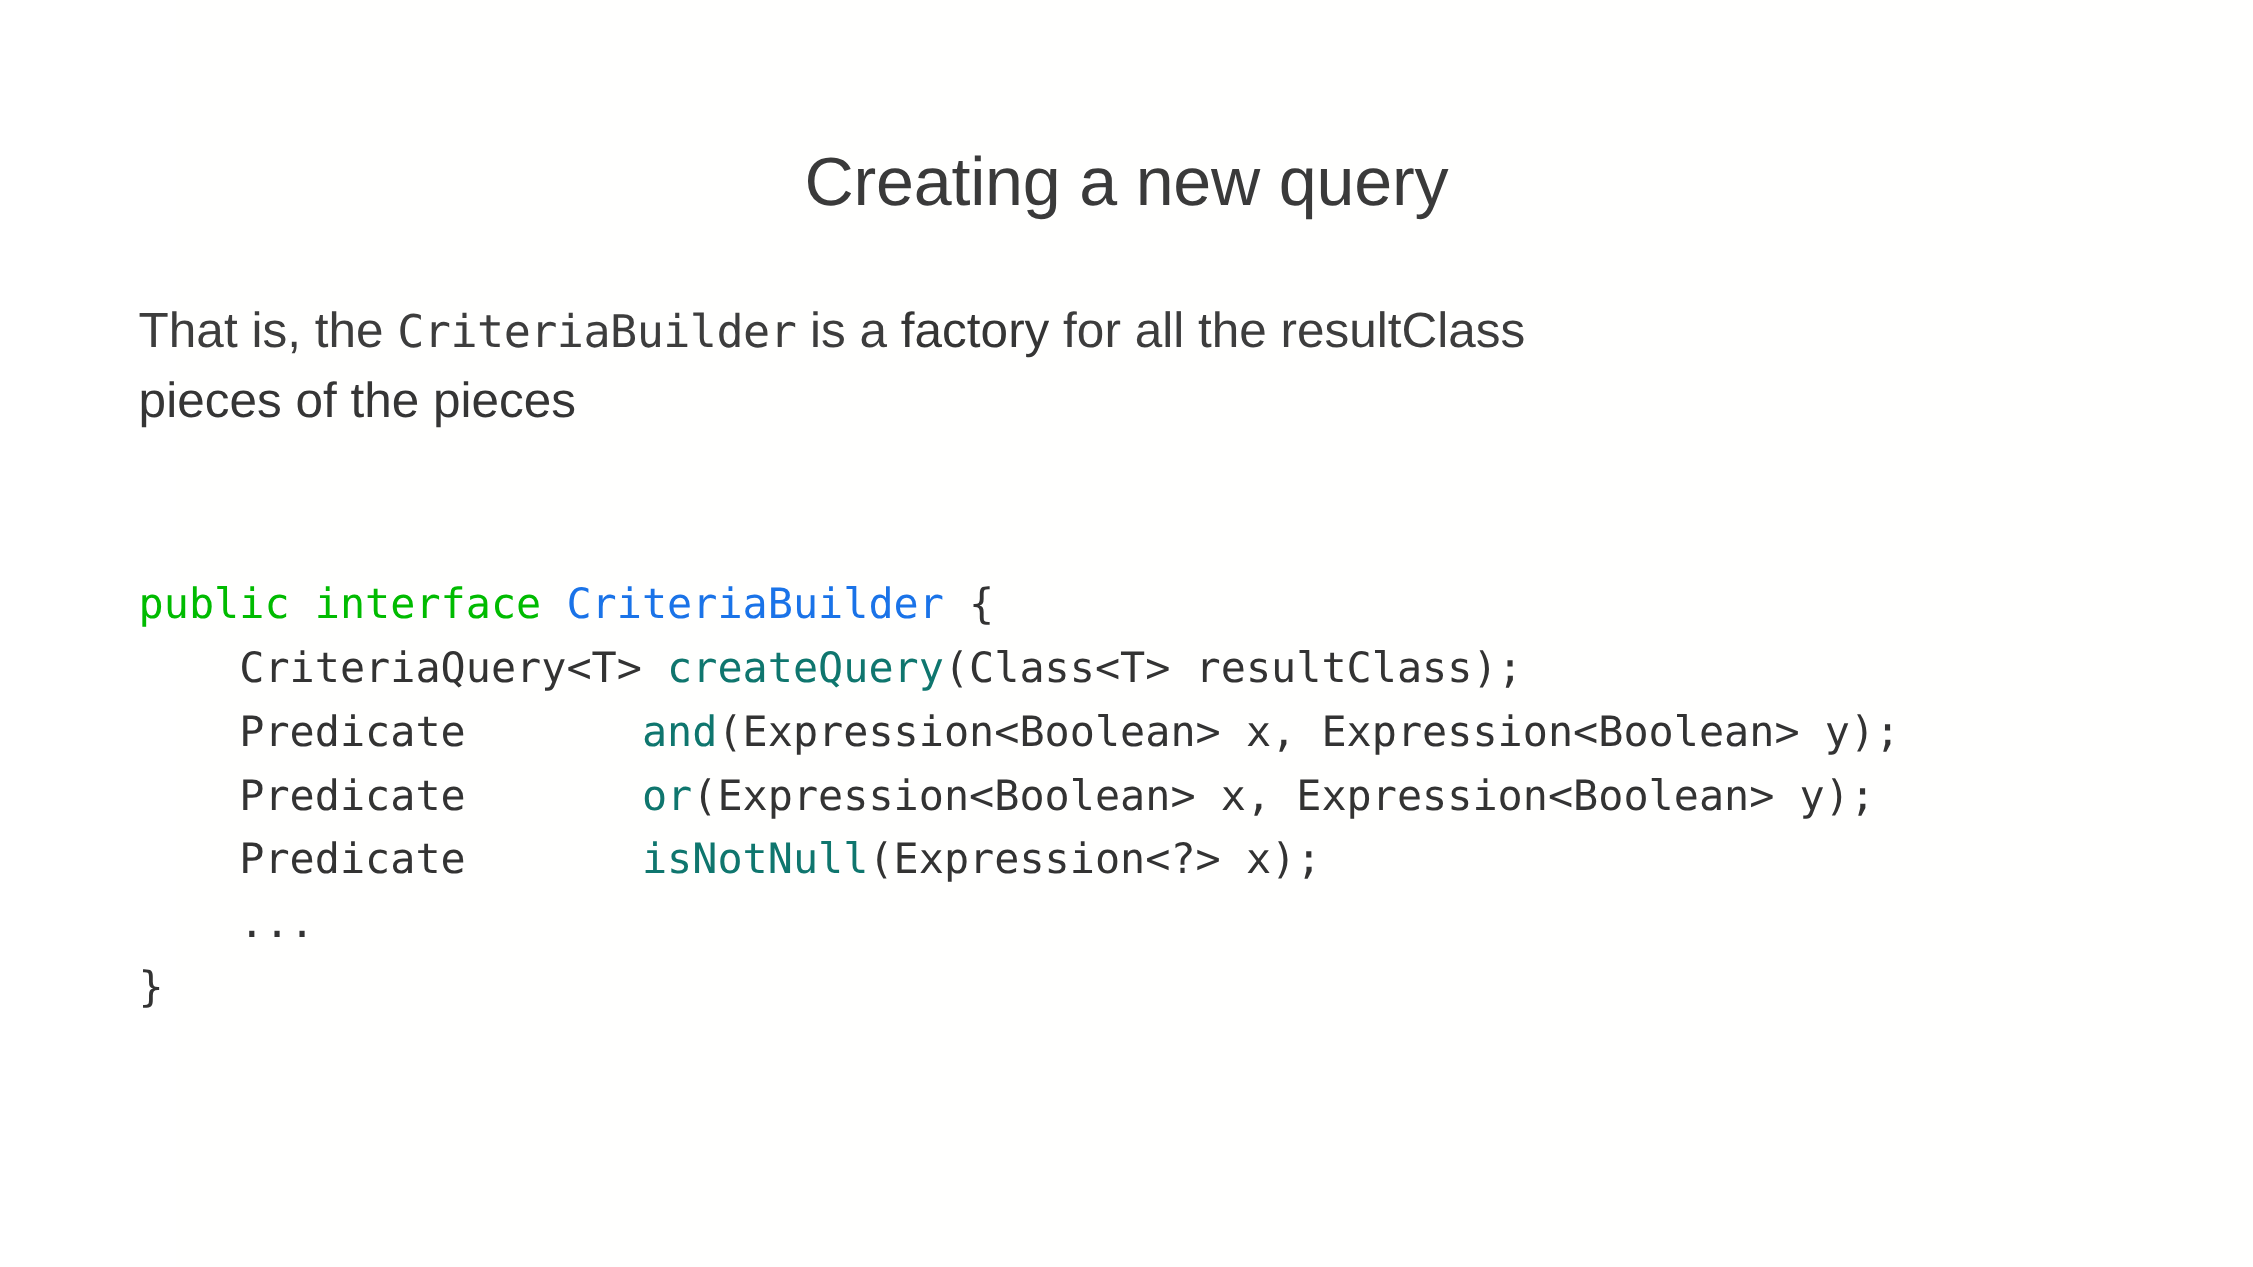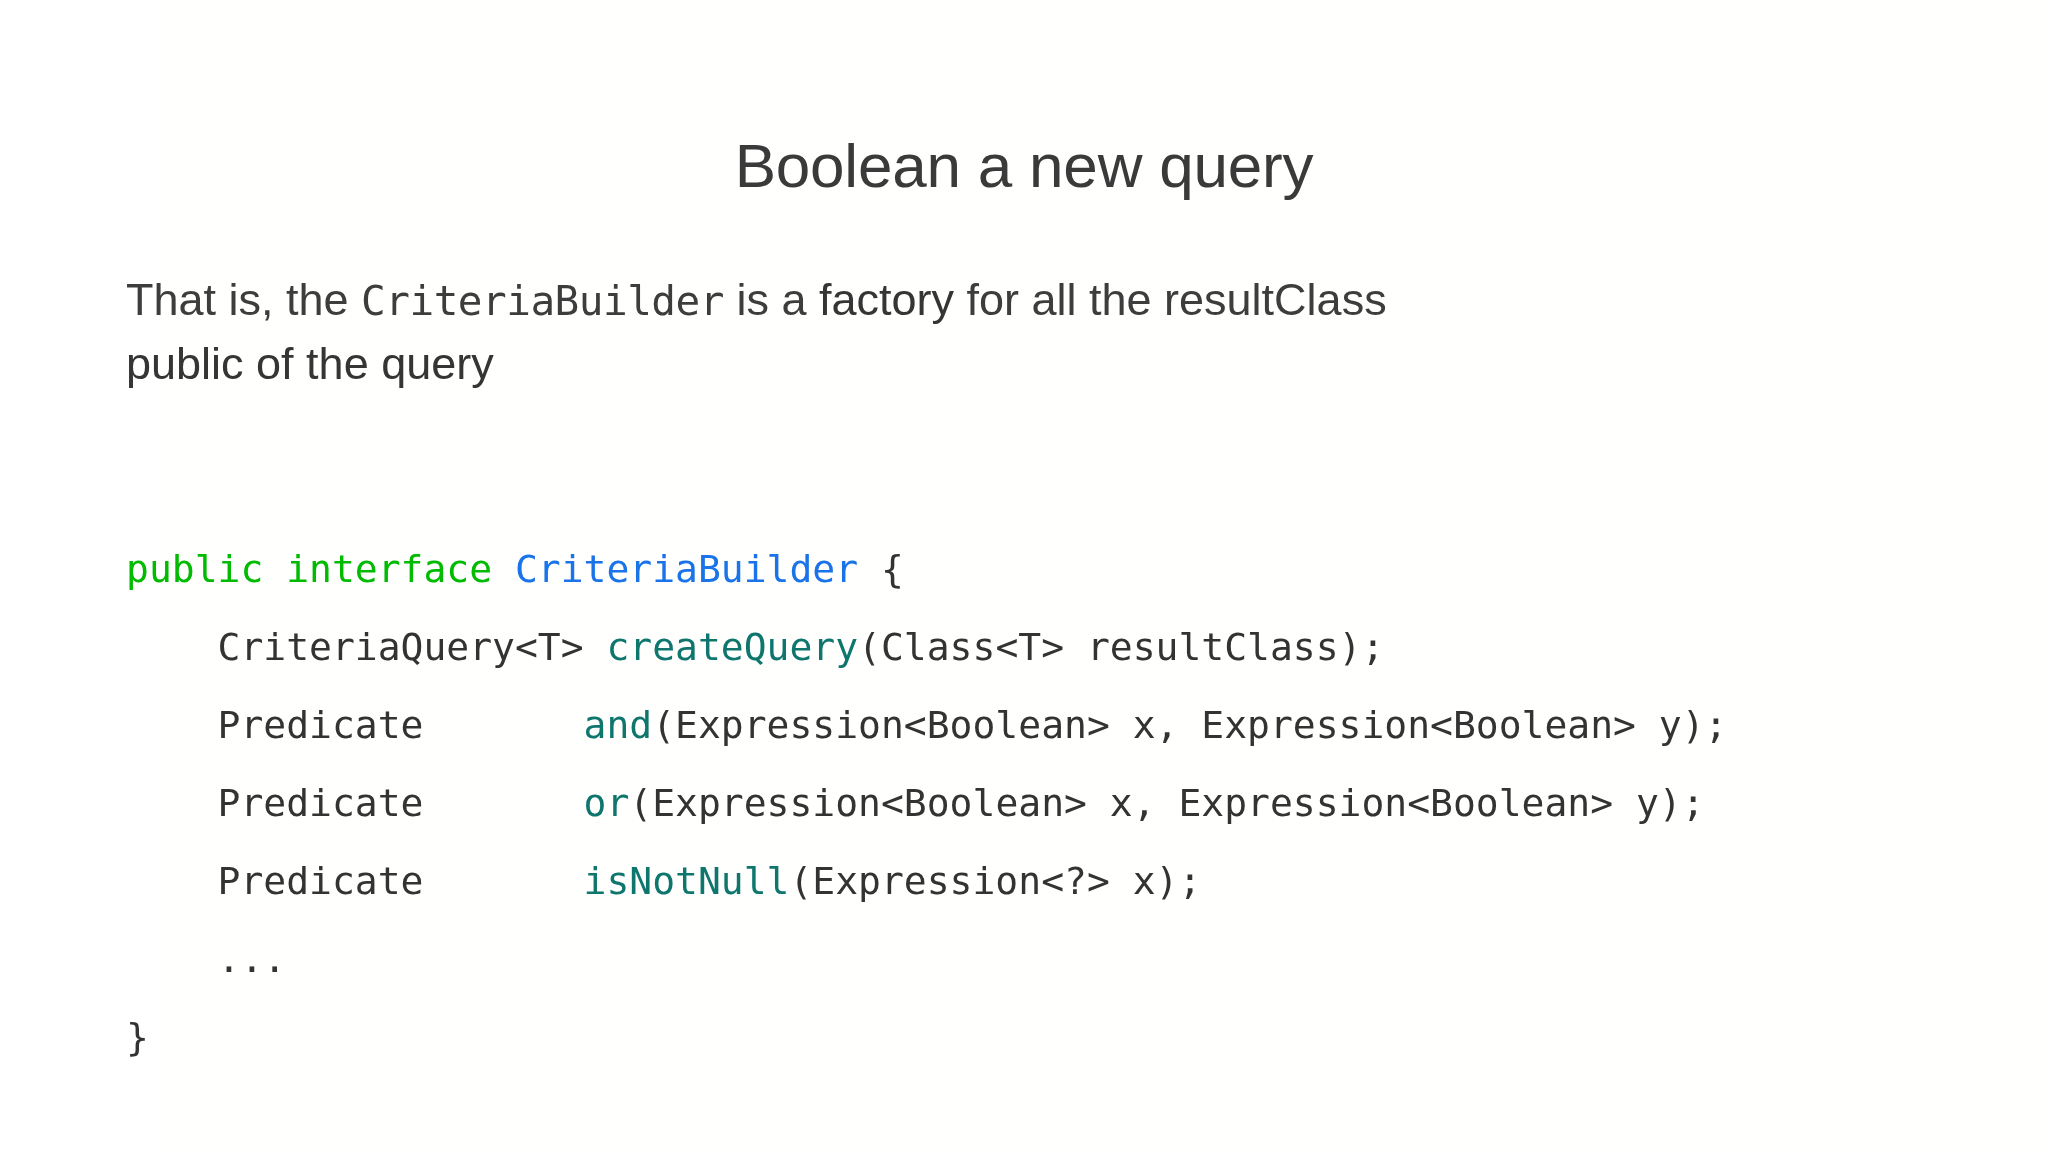--- a/index.html
+++ b/index.html
@@ -81,35 +81,34 @@
     font-size: 38px;
     line-height: 58px;
     color: #333333;
     white-space: pre;
     tab-size: 4;
   }
   .code-line {
     white-space: pre;
     display: block;
     height: 58px;
-    margin-top: 20px;
   }
   .tok-kw   { color: #00bb00; }
   .tok-type { color: #1a73e8; }
   .tok-fn   { color: #0f766e; }
   .tok-pln  { color: #333333; }
 </style>
 </head>
 <body>
 
 <div class="slide">
 
   <div class="content-band"></div>
 
-  <h1 class="slide-title">Boolean a new query</h1>
+  <h1 class="slide-title">Creating a new query</h1>
 
   <div class="body-block">
-    <p class="body-para"><span>That is, the </span><span class="mono">CriteriaBuilder</span><span> is a </span><span class="bold">factory</span><span> for all the resultClass</span><br><span class="bold">public of the query</span></p>
+    <p class="body-para"><span>That is, the </span><span class="mono">CriteriaBuilder</span><span> is a </span><span class="bold">factory</span><span> for all the resultClass</span><br><span class="bold">pieces of the pieces</span></p>
   </div>
 
   <pre class="code-block"><code id="code-lines"><span class="code-line"><span class="tok-kw">public interface </span><span class="tok-type">CriteriaBuilder</span><span class="tok-pln"> {</span></span><span class="code-line"><span class="tok-pln">    CriteriaQuery&lt;T&gt; </span><span class="tok-fn">createQuery</span><span class="tok-pln">(Class&lt;T&gt; resultClass);</span></span><span class="code-line"><span class="tok-pln">    Predicate       </span><span class="tok-fn">and</span><span class="tok-pln">(Expression&lt;Boolean&gt; x, Expression&lt;Boolean&gt; y);</span></span><span class="code-line"><span class="tok-pln">    Predicate       </span><span class="tok-fn">or</span><span class="tok-pln">(Expression&lt;Boolean&gt; x, Expression&lt;Boolean&gt; y);</span></span><span class="code-line"><span class="tok-pln">    Predicate       </span><span class="tok-fn">isNotNull</span><span class="tok-pln">(Expression&lt;?&gt; x);</span></span><span class="code-line"><span class="tok-pln">    ...</span></span><span class="code-line"><span class="tok-pln">}</span></span></code></pre>
 
 </div>
 
 </body></html>

